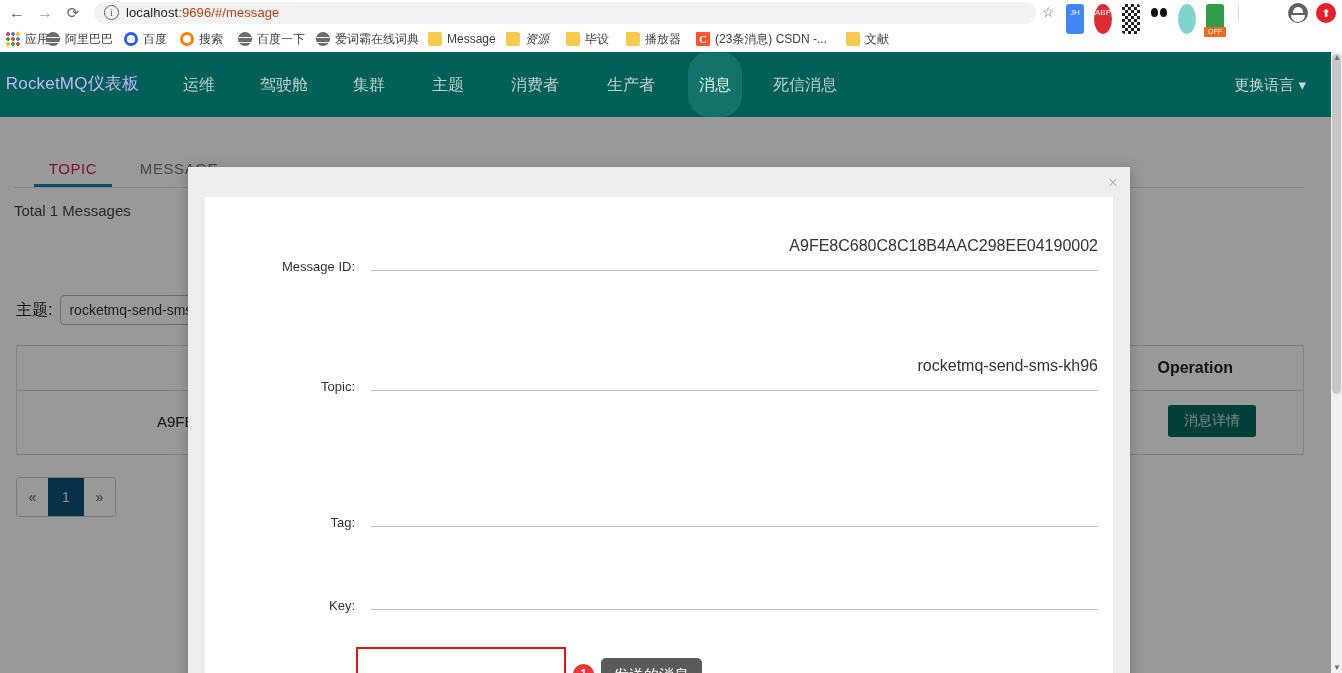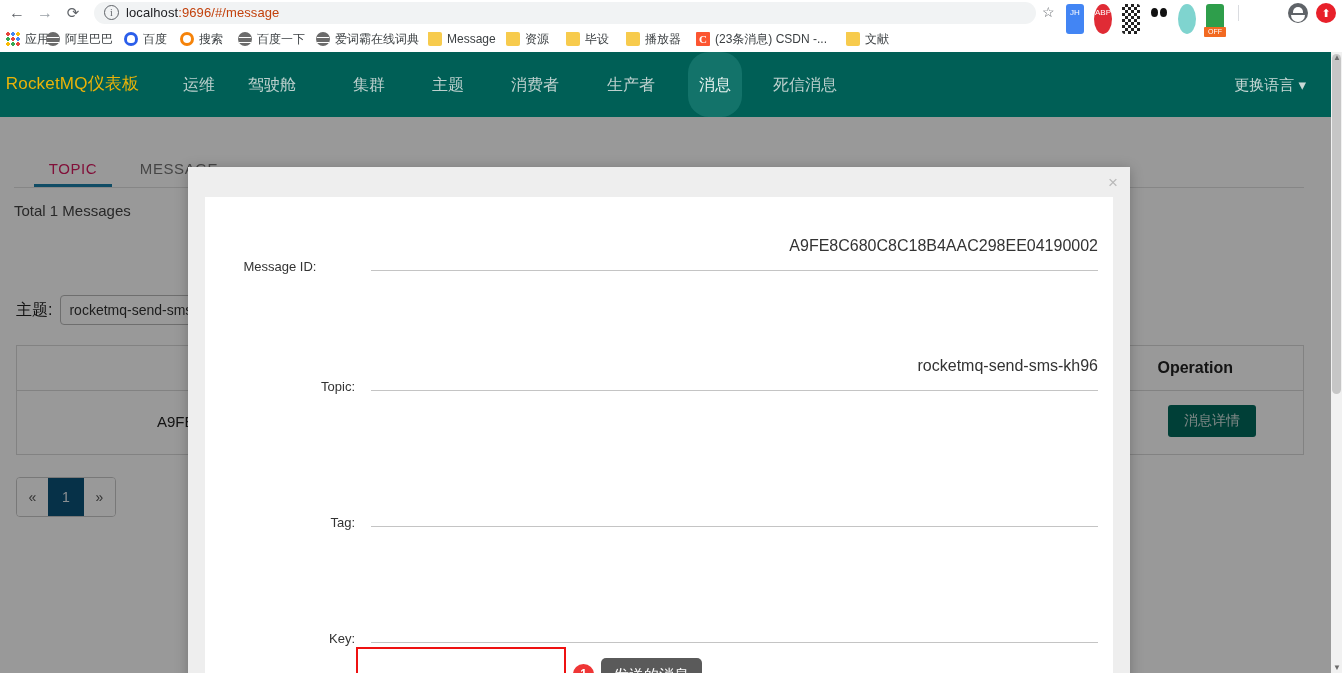--- a/index.html
+++ b/index.html
@@ -76,21 +76,21 @@
   .ico.folder { background:#f7cb4d; border-radius:1px 2px 2px 2px; }
   .ico.folder:after { content:""; position:absolute; left:0; top:0; width:6px; height:3px;
                       background:#f7cb4d; border-radius:1px; }
   .ico.csdn { background:#fc5531; color:#fff; font-size:11px; font-weight:bold;
               text-align:center; line-height:14px; border-radius:1px;
               font-family:"Liberation Serif", serif; }
 
   
   .appwrap { position:absolute; left:0; top:52px; width:1342px; height:621px; background:#fff; }
   .topnav { position:absolute; left:0; top:0; width:1331px; height:65px; background:#005f56; }
-  .brand { position:absolute; left:0; top:20px; width:145px; font-size:17px; color:#eab308;
+  .brand { position:absolute; left:0; top:20px; width:145px; font-size:17px; color:#c4b5fd;
            letter-spacing:0.2px; }
   .navitem { position:absolute; top:0; height:65px; line-height:65px; font-size:16px;
              color:#bcd0cd; text-align:center; cursor:pointer; }
   .navitem.active { background:#13736a; color:#e6f1ef; }
   .langsel { position:absolute; right:25px; top:0; height:65px; line-height:65px;
              font-size:15px; color:#c9d9d6; cursor:pointer; }
 
   
   .pagebody { position:absolute; left:0; top:65px; width:1331px; height:556px; background:#fff; }
   .tabs { position:absolute; left:14px; top:38px; width:1290px; height:33px;
@@ -210,21 +210,21 @@
           <span>百度一下</span>
         </div>
         <div class="bm" style="left: 316px; text-align: center;">
           <span class="ico globe"></span>
           <span>爱词霸在线词典</span>
         </div>
         <div class="bm" style="left: 428px;">
           <span class="ico folder"></span>
           <span>Message</span>
         </div>
-        <div class="bm" style="left: 506px;">
+        <div class="bm" style="left: 506px; font-style: italic;">
           <span class="ico folder"></span>
           <span>资源</span>
         </div>
         <div class="bm" style="left: 566px;">
           <span class="ico folder"></span>
           <span>毕设</span>
         </div>
         <div class="bm" style="left: 626px;">
           <span class="ico folder"></span>
           <span>播放器</span>
@@ -243,21 +243,21 @@
         </div>
       </div>
   </div>
 
   <div class="appwrap">
 
     <div class="topnav">
       <div class="brand" style="left:0;text-align:center;width:145px;">RocketMQ仪表板</div>
       <div class="langsel">更换语言 ▾</div>
     <div class="navitem" style="left: 168px; width: 62px;">运维</div>
-        <div class="navitem" style="left: 238px; width: 68px;">驾驶舱</div>
+        <div class="navitem" style="left: 250px; width: 68px;">驾驶舱</div>
         <div class="navitem" style="left: 340px; width: 58px;">集群</div>
         <div class="navitem" style="left: 418px; width: 60px;">主题</div>
         <div class="navitem" style="left: 498px; width: 74px;">消费者</div>
         <div class="navitem" style="left: 594px; width: 74px;">生产者</div>
         <div class="navitem active" style="left: 688px; width: 54px; border-radius: 21px;">消息</div>
         <div class="navitem" style="left: 760px; width: 90px;">死信消息</div>
       </div>
 
     <div class="pagebody">
       <div class="tabs">
@@ -289,34 +289,34 @@
 
     </div>
 
     <div class="dim-overlay"></div>
 
     <div class="modal">
       <div class="modal-close">×</div>
       <div class="modal-inner">
           <div class="frow" style="top: 0px;">
             <div class="fvalue" style="top: 40px;">A9FE8C680C8C18B4AAC298EE04190002</div>
-            <div class="flabel" style="top: 62px; text-align: center;">Message ID:</div>
+            <div class="flabel" style="top: 62px;">Message ID:</div>
             <div class="fline" style="top: 73px;"></div>
           </div>
           <div class="frow" style="top: 120px;">
             <div class="fvalue" style="top: 40px;">rocketmq-send-sms-kh96</div>
             <div class="flabel" style="top: 62px;">Topic:</div>
             <div class="fline" style="top: 73px;"></div>
           </div>
           <div class="frow" style="top: 256px;">
             <div class="fvalue" style="top: 40px;"></div>
             <div class="flabel" style="top: 62px;">Tag:</div>
             <div class="fline" style="top: 73px;"></div>
           </div>
-          <div class="frow" style="top: 372px;">
+          <div class="frow" style="top: 339px;">
             <div class="fvalue" style="top: 40px;"></div>
             <div class="flabel" style="top: 62px;">Key:</div>
             <div class="fline" style="top: 73px;"></div>
           </div>
           <div class="frow" style="top: 440px;">
             <div class="mbody-box" style="top: 10px; border-color: rgb(238, 17, 17);"></div>
             <div class="badge" style="left: 368px; top: 27px; background: rgb(239, 54, 54);">1</div>
             <div class="tip" style="left: 396px; top: 21px;">发送的消息</div>
           </div>
         </div>

